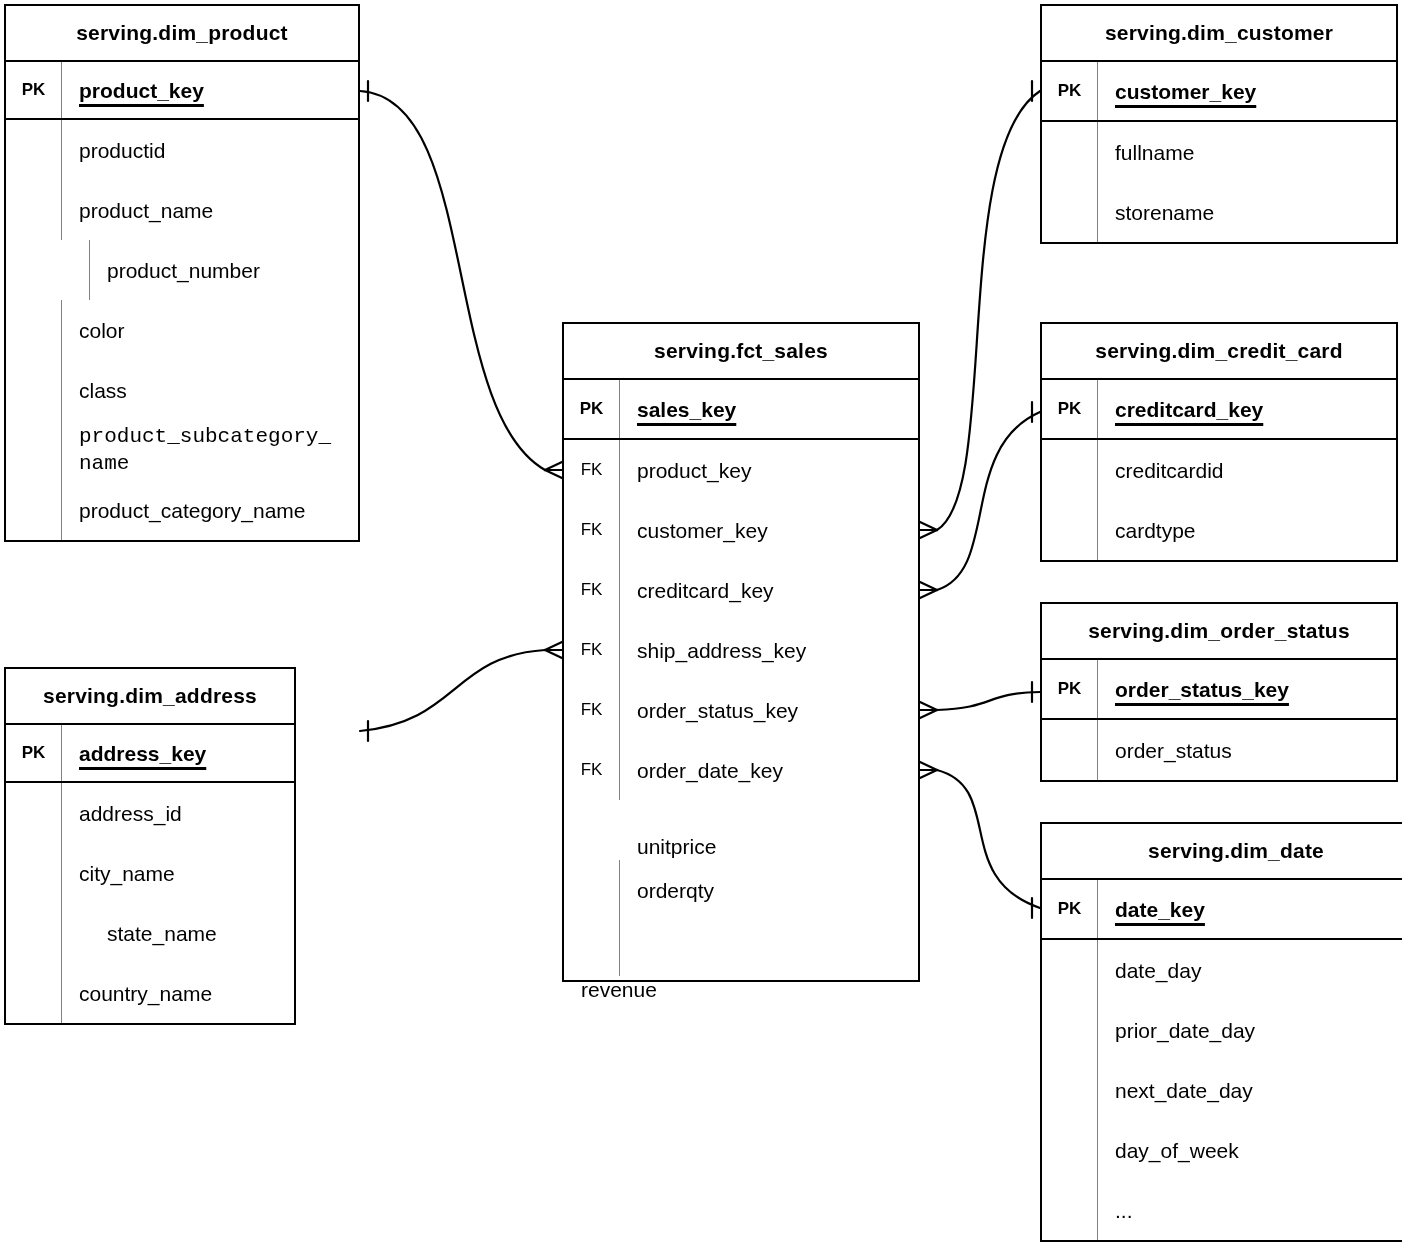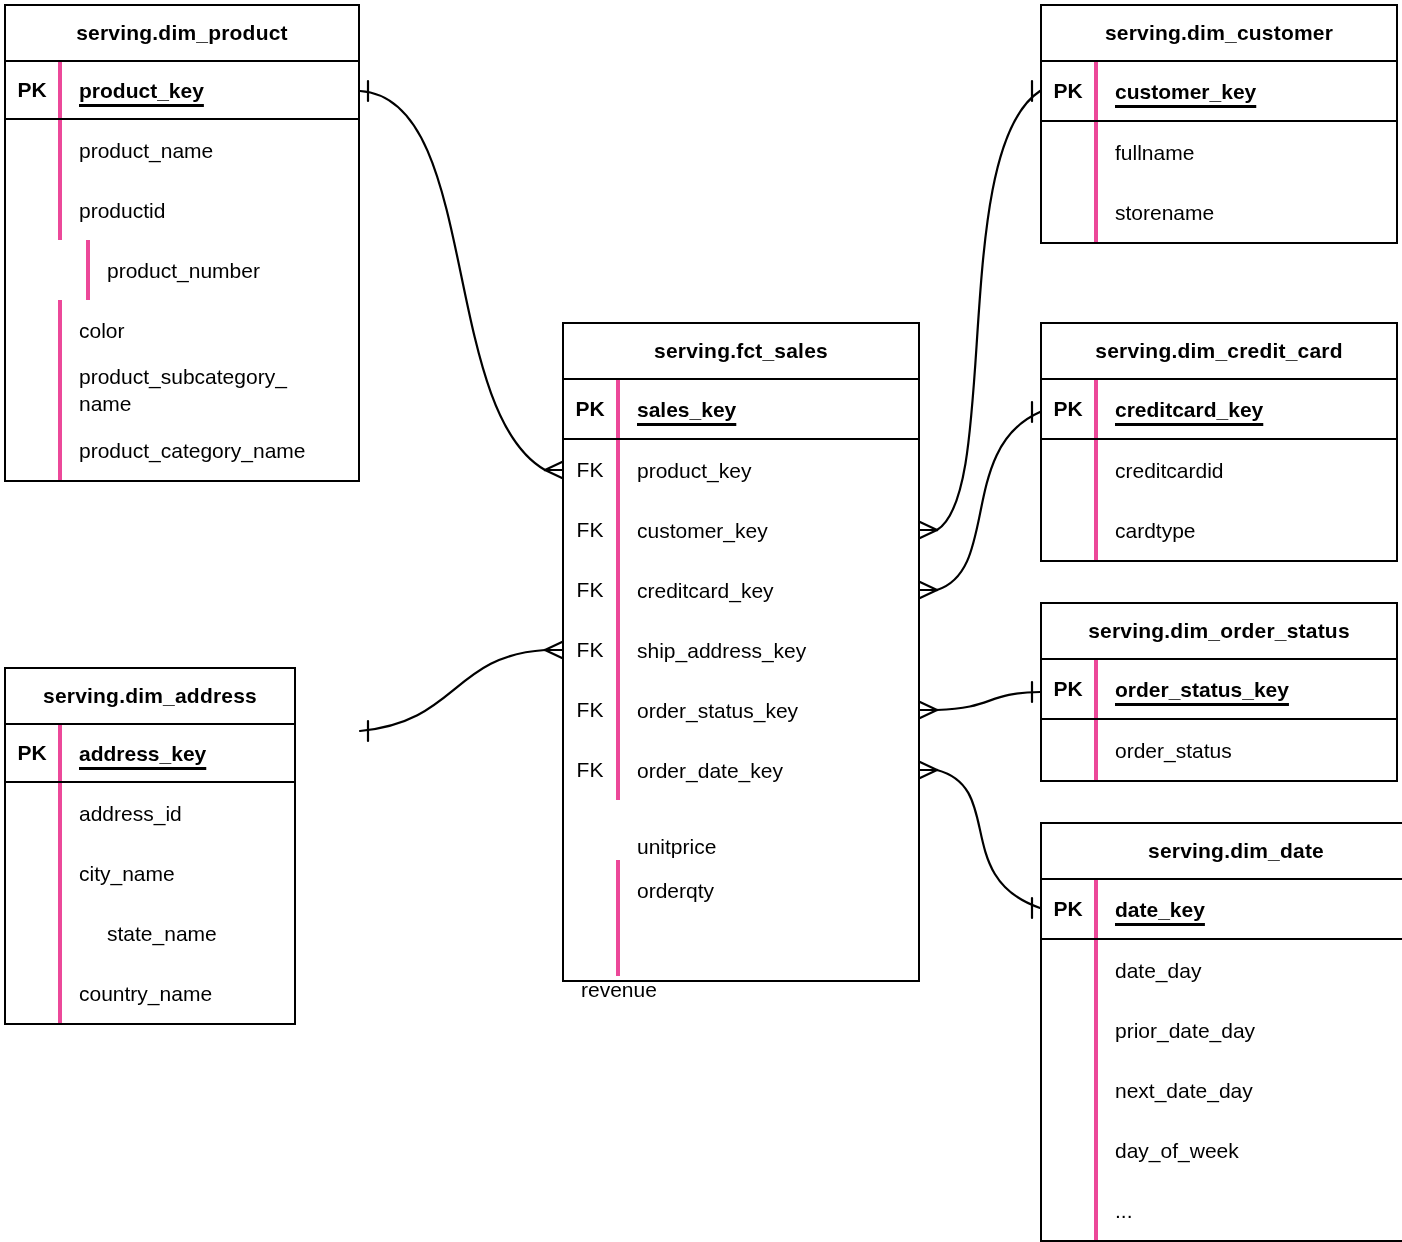--- a/index.html
+++ b/index.html
@@ -26,23 +26,23 @@
     height:56px;
     display:flex; align-items:center; justify-content:center;
     font-weight:bold; font-size:21px;
     border-bottom:2px solid #000000;
     letter-spacing:0.2px;
   }
   .er-row { display:flex; align-items:stretch; }
   .er-pk-row { border-bottom:2px solid #000000; }
   .er-key {
     flex:0 0 56px; width:56px;
-    border-right:4px solid #ec4899;
+    border-right:1px solid #ec4899;
     display:flex; align-items:center; justify-content:center;
-    font-size:21px;
+    font-size:17px;
   }
   .er-pk-row .er-key { font-weight:bold; }
   .er-field {
     flex:1;
     display:flex; align-items:center;
     padding-left:17px; padding-right:6px;
     font-size:21px;
     white-space:pre-line;
     line-height:27px;
   }
@@ -103,35 +103,39 @@
 
 <div class="er-table" style="left:4px; top:4px; width:356px;">
   <div class="er-title">serving.dim_product</div>
   <div class="er-row er-pk-row" style="height:58px;">
     <div class="er-key">PK</div>
     <div class="er-field er-pk-field">product_key</div>
   </div>
   <div>
       <div class="er-row er-field-row" style="height: 60px;">
         <div class="er-key"></div>
+        <div class="er-field">productid</div>
+      </div>
+      <div class="er-row er-field-row" style="height: 60px;">
+        <div class="er-key"></div>
         <div class="er-field">product_name</div>
       </div>
-      <div class="er-row er-field-row" style="height: 60px;">
-        <div class="er-key"></div>
-        <div class="er-field">productid</div>
-      </div>
       <div class="er-row er-field-row" style="height: 60px; margin-left: 28px;">
         <div class="er-key"></div>
         <div class="er-field">product_number</div>
       </div>
       <div class="er-row er-field-row" style="height: 60px;">
         <div class="er-key"></div>
         <div class="er-field">color</div>
       </div>
       <div class="er-row er-field-row" style="height: 60px;">
+        <div class="er-key"></div>
+        <div class="er-field">class</div>
+      </div>
+      <div class="er-row er-field-row" style="height: 60px; font-family: Liberation Mono, monospace;">
         <div class="er-key"></div>
         <div class="er-field">product_subcategory_
 name</div>
       </div>
       <div class="er-row er-field-row" style="height: 60px;">
         <div class="er-key"></div>
         <div class="er-field">product_category_name</div>
       </div>
     </div>
 </div>

